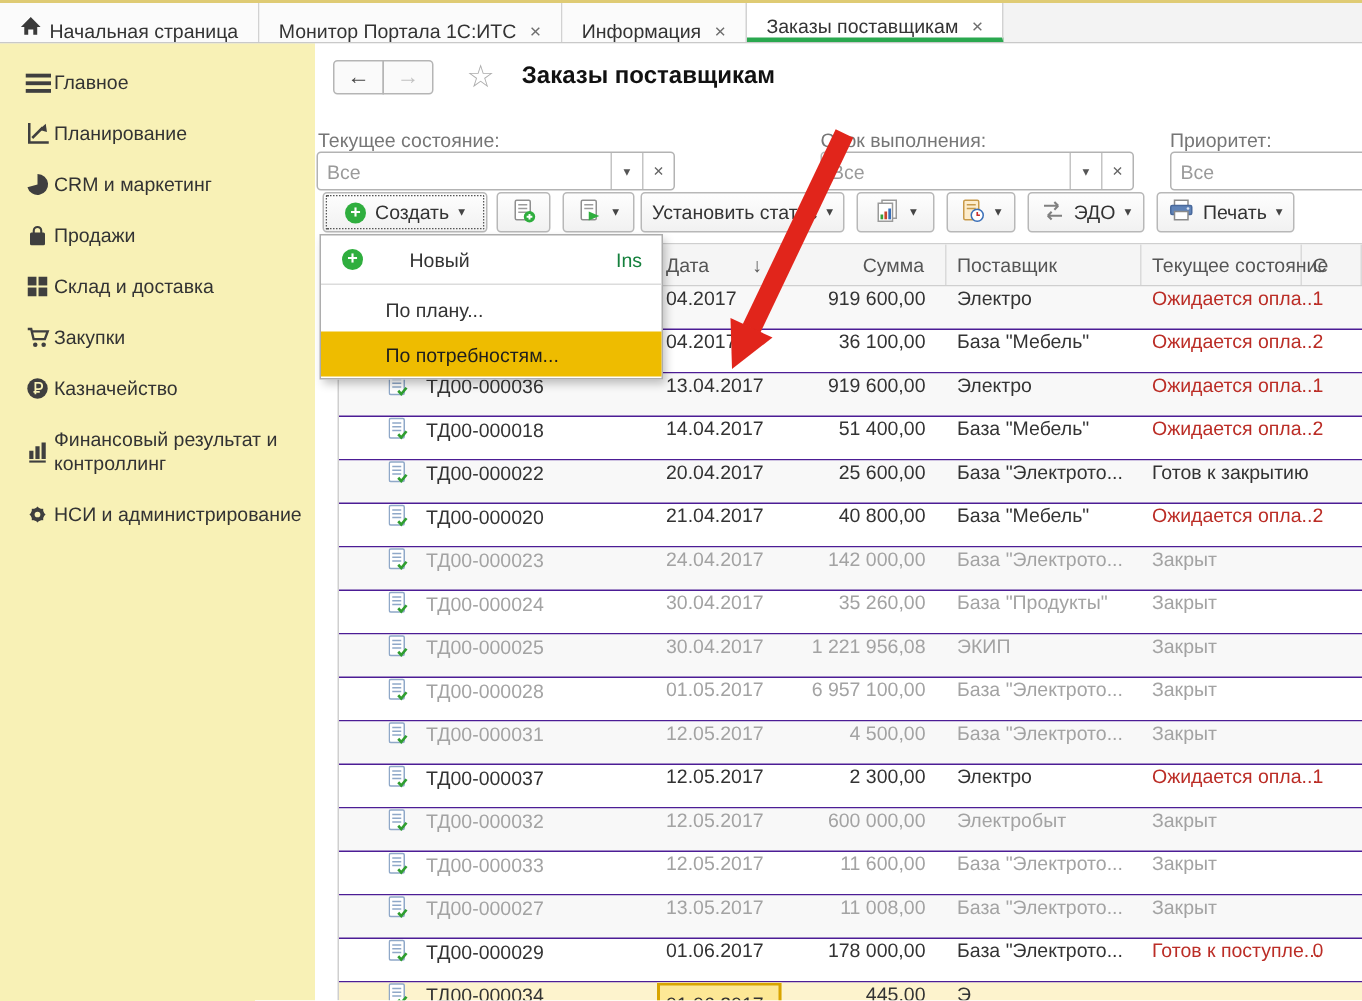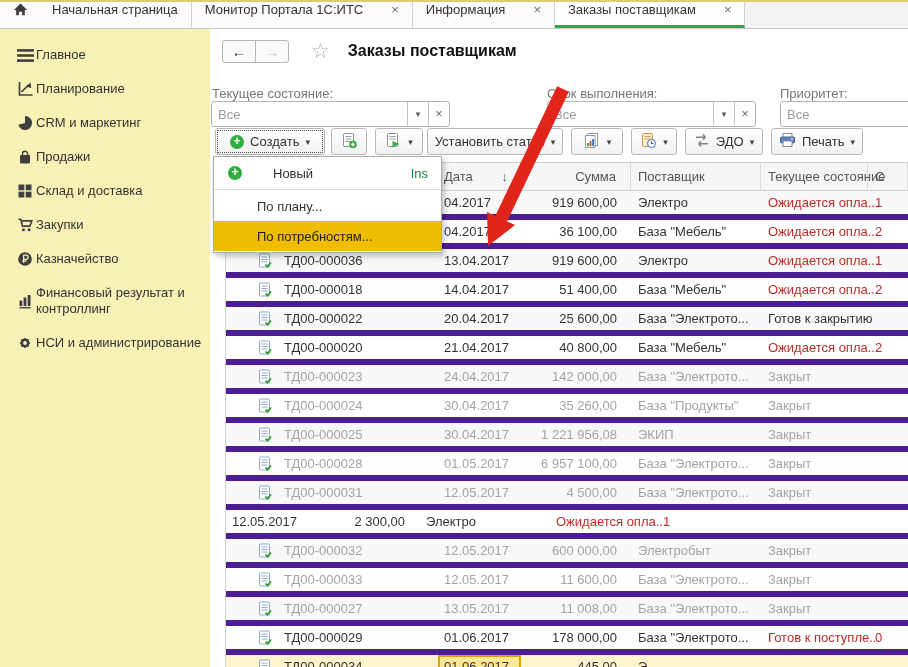--- a/index.html
+++ b/index.html
@@ -1,21 +1,21 @@
 <!DOCTYPE html>
 <html><head>
 <meta charset="utf-8">
 <style>
   *{margin:0;padding:0;box-sizing:border-box}
   html,body{width:908px;height:667px;overflow:hidden}
   body{font-family:"Liberation Sans","DejaVu Sans",sans-serif;font-size:13px;color:#333;background:#fff;position:relative}
   .topstrip{position:absolute;left:0;top:0;width:908px;height:2px;background:#dfcb74}
   
   .tabbar{position:absolute;left:0;top:2px;width:908px;height:27px;background:#f3f3f3;border-bottom:1px solid #c9c9c9;display:flex}
-  .tab{display:flex;align-items:flex-start;gap:24px;padding:0 13px;background:#fbfbfb;border-right:1px solid #d2d2d2;height:100%;cursor:default;white-space:nowrap}
+  .tab{display:flex;align-items:flex-end;gap:5px;padding:0 13px;background:#fbfbfb;border-right:1px solid #d2d2d2;height:100%;cursor:default;white-space:nowrap}
   .tab.active{background:#fff;border-bottom:3px solid #2aa84f}
   .tab .x{color:#6e6e6e;font-size:13px;margin-left:4px}
   
   .sidebar{position:absolute;left:0;top:29px;width:210px;height:638px;background:#f8f1b6;padding-top:9px}
   .side-item{display:flex;align-items:center;padding:9px 8px 9px 14px;line-height:16px;cursor:default}
   .side-item .sicon{width:22px;display:flex;justify-content:center;flex:none}
   
   .main{position:absolute;left:210px;top:29px;width:698px;height:638px;background:#fff;overflow:hidden}
   
   .navrow{position:absolute;left:12px;top:9px;height:26px;display:flex;align-items:center}
@@ -41,21 +41,21 @@
   .thead{display:flex;height:28px;background:#f5f5f5;border-bottom:1px solid #cfcfcf;color:#555;align-items:center}
   .thead .c{height:100%;display:flex;align-items:center;border-right:1px solid #dadada}
   .c{flex:none;white-space:nowrap;overflow:hidden}
   .c.num{width:212px;padding-left:33px;display:flex;align-items:center;gap:12px}
   .c.date{width:83px;padding-left:6px}
   .c.sum{width:110px;justify-content:flex-end;text-align:right;padding-right:14px;display:flex;align-items:center}
   .c.sup{width:130px;padding-left:7px}
   .c.state{width:107px;padding-left:7px;overflow:visible}
   .c.extra{flex:1;padding-left:7px;overflow:hidden}
   .thead .c.date{justify-content:space-between;padding-right:12px}
-  .trow{display:flex;height:29px;align-items:center;border-bottom:6px solid #4c1d95;background:#fff}
+  .trow{display:flex;height:29px;align-items:flex-start;border-bottom:1px solid #4c1d95;background:#fff}
   .trow:nth-child(odd){background:#f8f8f8}
   .trow .docicon{display:inline-flex;flex:none}
   .trow .state.red,.trow .extra{color:#bb2d26}
   .trow.muted, .trow.muted .state{color:#a3a3a3}
   .trow.selected{background:#fdf3cd}
   .trow.selected .date{background:#fde896;box-shadow:inset 0 0 0 2px #d8a400;height:100%;display:flex;align-items:center}
   
   .menu{position:absolute;left:3px;top:127px;width:229px;background:#fff;border:1px solid #adadad;box-shadow:2px 3px 6px rgba(0,0,0,.25);z-index:20;padding:1px 0}
   .mitem{height:30px;display:flex;align-items:center;padding-left:14px;cursor:default}
   .mitem .mlabel{margin-left:31px}
@@ -548,20 +548,34 @@
       </span>
       <span class="numtext">ТД00-000031</span>
     </div>
     <div class="c date">12.05.2017</div>
     <div class="c sum">4 500,00</div>
     <div class="c sup">База "Электрото...</div>
     <div class="c state">Закрыт</div>
     <div class="c extra"></div>
   </div>
         <div class="trow">
+    <div class="c num">
+      <span class="docicon">
+        <svg width="13" height="16" viewBox="0 0 13 16">
+                <rect x="0.5" y="1" width="10" height="13" rx="1" fill="#fff" stroke="#8fa8c8"></rect>
+                <g stroke="#8fa8c8">
+                  <line x1="2.5" y1="4" x2="8.5" y2="4"></line>
+                  <line x1="2.5" y1="6.5" x2="8.5" y2="6.5"></line>
+                  <line x1="2.5" y1="9" x2="8.5" y2="9"></line>
+                </g>
+                <path d="M6.5 11.5 l2 2.2 l3.5 -4.2" stroke="#2f9e2f" stroke-width="1.8" fill="none"></path>
+              </svg>
+      </span>
+      <span class="numtext">ТД00-000037</span>
+    </div>
     <div class="c date">12.05.2017</div>
     <div class="c sum">2 300,00</div>
     <div class="c sup">Электро</div>
     <div class="c state red">Ожидается опла...</div>
     <div class="c extra">1</div>
   </div>
         <div class="trow muted">
     <div class="c num">
       <span class="docicon">
         <svg width="13" height="16" viewBox="0 0 13 16">

